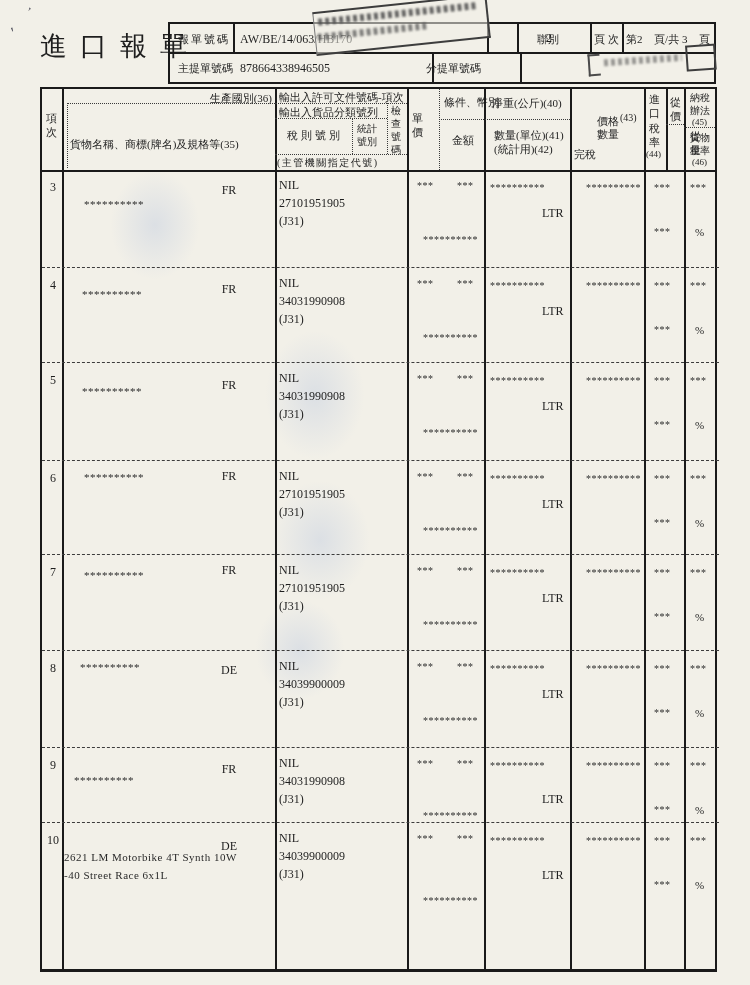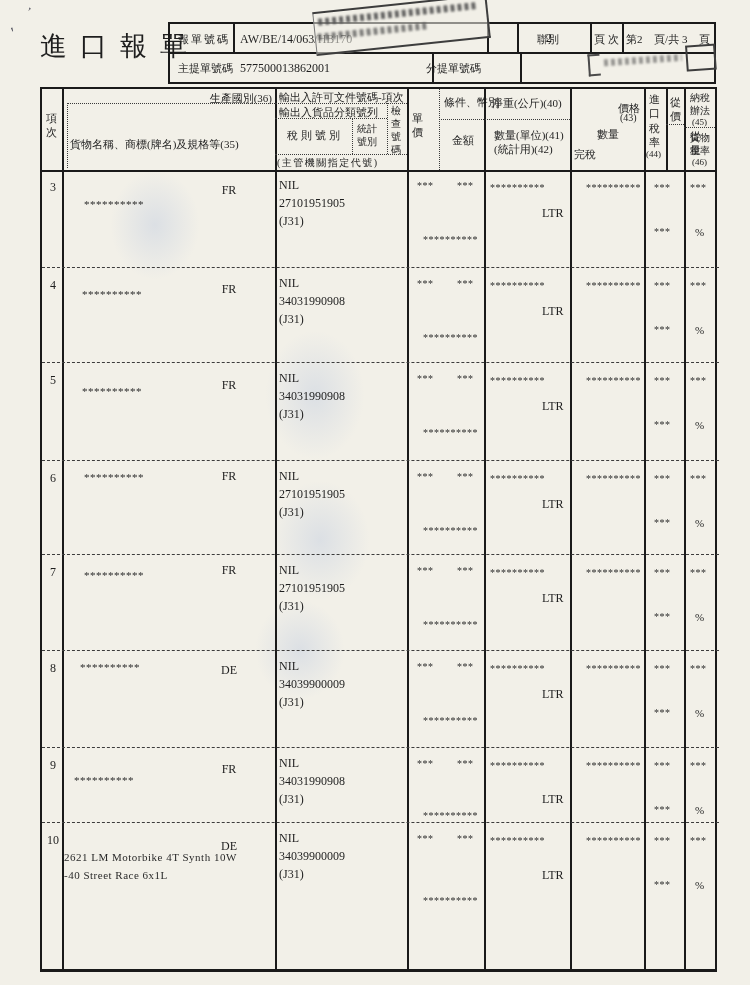--- a/index.html
+++ b/index.html
@@ -59,21 +59,21 @@
     <div class="vl" style="left:420px;top:0;height:28px;"></div>
     <span class="abs lbl" style="left:424px;top:8px;letter-spacing:3px;">頁次</span>
     <div class="vl" style="left:452px;top:0;height:28px;"></div>
     <div class="abs" style="left:456px;top:8px;width:84px;display:flex;justify-content:space-between;font-size:11px;">
       <span>第2</span>
       <span>頁/共 3</span>
       <span>頁</span>
     </div>
 
     <span class="abs lbl" style="left:8px;top:37px;">主提單號碼</span>
-    <span class="abs val" style="left:70px;top:37px;">577500013862001</span>
+    <span class="abs val" style="left:70px;top:37px;">878664338946505</span>
     <div class="vl" style="left:262px;top:28px;height:30px;"></div>
     <span class="abs lbl" style="left:256px;top:37px;">分提單號碼</span>
     <div class="vl" style="left:350px;top:28px;height:30px;"></div>
     <span class="abs val" style="left:356px;top:37px;"></span>
   </div>
 
   <div class="abs stamp-top">
     <div class="smudge" style="left:4px;top:5px;width:160px;"></div>
     <div class="smudge" style="left:2px;top:20px;width:110px;opacity:0.7;"></div>
   </div>
@@ -118,21 +118,21 @@
       <div class="abs lbl" style="left:245px;top:39px;letter-spacing:3px;">稅則號別</div>
       <div class="abs vt" style="left:313px;top:33px;width:24px;font-size:10px;">統計號別</div>
       <div class="abs vt" style="left:348px;top:15px;width:12px;font-size:10px;">檢查號碼</div>
       <div class="abs lbl" style="left:235px;top:67px;font-size:10px;letter-spacing:1.5px;">(主管機關指定代號)</div>
       <div class="abs vt" style="left:369px;top:22px;width:13px;">單價</div>
       <div class="abs lbl" style="left:402px;top:6px;">條件、幣別</div>
       <div class="abs lbl" style="left:410px;top:44px;">金額</div>
       <div class="abs lbl" style="left:450px;top:7px;">淨重(公斤)(40)</div>
       <div class="abs lbl" style="left:452px;top:39px;">數量(單位)(41)</div>
       <div class="abs lbl" style="left:452px;top:53px;">(統計用)(42)</div>
-      <div class="abs lbl" style="left:555px;top:12px;margin-left:21px;">價格</div>
+      <div class="abs lbl" style="left:555px;top:25px;">價格</div>
       <div class="abs lbl" style="left:532px;top:17px;margin-top:41px;">完稅</div>
       <div class="abs lbl" style="left:578px;top:23px;font-size:10px;">(43)</div>
       <div class="abs lbl" style="left:555px;top:38px;">數量</div>
       <div class="abs vt" style="left:606px;top:3px;width:13px;">進口稅率</div>
       <div class="abs lbl" style="left:604px;top:60px;font-size:9px;">(44)</div>
       <div class="abs vt" style="left:627px;top:6px;width:13px;">從價</div>
       <div class="abs vt" style="left:627px;top:40px;width:13px;padding-left:20px;">從量</div>
       <div class="abs vt" style="left:646px;top:2px;width:24px;font-size:10px;">納稅辦法</div>
       <div class="abs lbl" style="left:650px;top:28px;font-size:9px;">(45)</div>
       <div class="abs vt" style="left:646px;top:42px;width:24px;font-size:10px;">貨物稅率</div>

